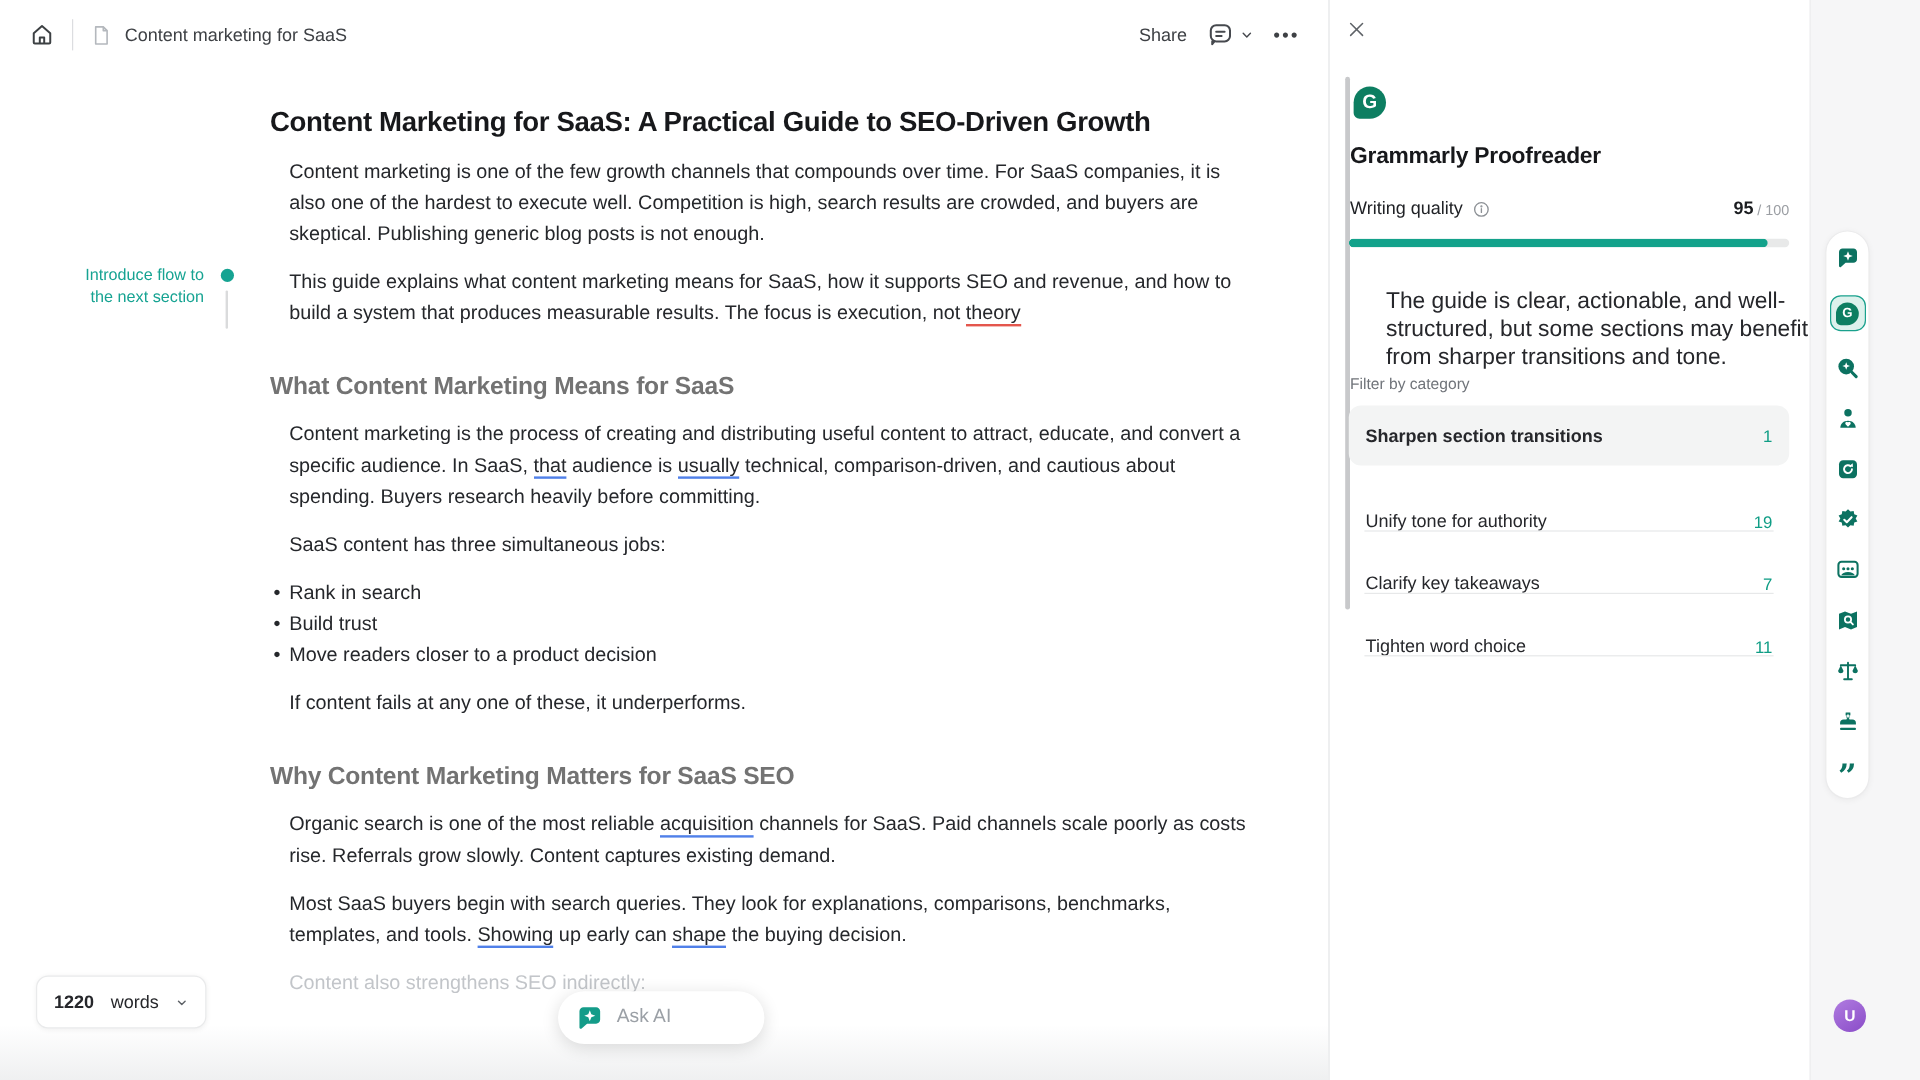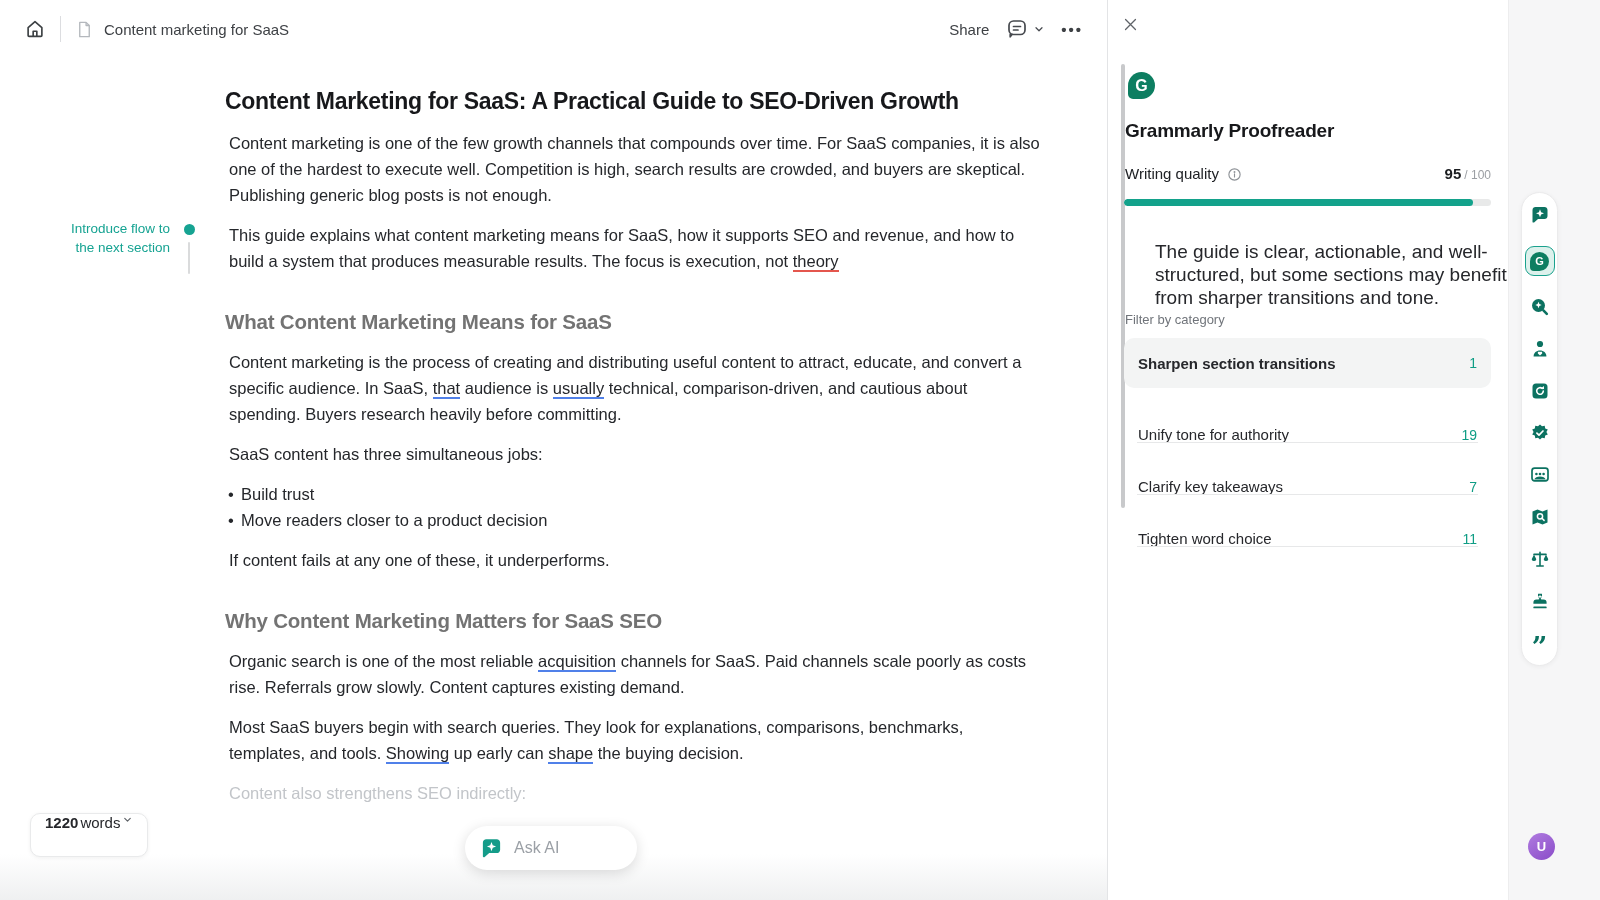--- a/index.html
+++ b/index.html
@@ -12,37 +12,37 @@
   .tb-divider{width:1px;height:26px;background:#dcdde0;margin:0 14px;}
   .tb-title{font-size:15px;color:#3e4145;margin-left:10px;}
   .tb-right{margin-left:auto;display:flex;align-items:center;gap:16px;}
   .share-btn{font-size:15px;color:#3e4145;background:none;border:none;cursor:pointer;font-family:inherit;padding:0;margin-left:12px;}
   .icon-btn{background:none;border:none;padding:0;cursor:pointer;display:flex;align-items:center;gap:4px;}
   .dots{font-size:15px;color:#3e4145;letter-spacing:2px;font-weight:700;}
 
   .doc{position:absolute;left:225px;top:86px;width:815px;color:#25272b;}
   .doc h1{font-size:23px;line-height:30px;font-weight:700;color:#17181b;letter-spacing:-.3px;margin:0 0 14px 0;}
   .doc h2{font-size:20.5px;line-height:27px;font-weight:700;color:#737373;letter-spacing:-.2px;margin:34px 0 14px 0;}
-  .doc p{font-size:16.5px;line-height:26px;margin:0 0 14px 4px;}
+  .doc p{font-size:16.5px;line-height:26px;margin:0 0 14px 16px;}
   .doc ul{list-style:none;margin:0 0 14px 0;padding:0;}
   .doc li{font-size:16.5px;line-height:26px;padding-left:16px;position:relative;}
   .doc li::before{content:"•";position:absolute;left:3px;color:#25272b;}
   .u-blue{border-bottom:2px solid #5080e9;}
   .u-red{border-bottom:2px solid #e4564d;}
   .p-faded{color:#c2c5c9;}
 
   .margin-note{position:absolute;left:58px;top:219px;width:112px;text-align:right;
     font-size:13.5px;line-height:19px;color:#16a392;}
   .note-dot{position:absolute;left:184px;top:224px;width:11px;height:11px;border-radius:50%;background:#16a392;}
   .note-line{position:absolute;left:188px;top:242px;width:2px;height:32px;background:#dadbdc;border-radius:1px;}
 
   .fade-overlay{position:absolute;left:0;bottom:0;width:1107px;height:46px;z-index:2;pointer-events:none;
     background:linear-gradient(to bottom,rgba(243,244,244,0),rgba(238,239,240,.95));}
 
-  .wordcount{position:absolute;left:30px;top:813px;height:44px;z-index:5;display:flex;align-items:flex-start;gap:2px;
+  .wordcount{position:absolute;left:30px;top:813px;height:44px;z-index:5;display:flex;align-items:center;gap:14px;
     background:#fff;border:1px solid #e9eaeb;border-radius:10px;box-shadow:0 1px 4px rgba(0,0,0,.06);
     padding:0 14px;font-size:15px;color:#26272b;cursor:pointer;font-family:inherit;}
   .wc-num{font-weight:700;}
   .askai{position:absolute;left:465px;top:826px;width:172px;height:44px;z-index:5;display:flex;align-items:center;gap:11px;
     background:#fff;border:none;border-radius:24px;box-shadow:0 3px 14px rgba(0,0,0,.14);padding:0 0 0 15px;cursor:text;font-family:inherit;}
   .askai-label{font-size:16px;color:#9ba0a6;}
 
   
   .panel{position:absolute;left:1107px;top:0;width:401px;height:900px;background:#fff;border-left:1px solid #e3e4e6;box-sizing:border-box;}
   .panel-close{position:absolute;left:14px;top:16px;background:none;border:none;padding:0;cursor:pointer;}
@@ -126,20 +126,21 @@
 
     <article class="doc">
       <h1>Content Marketing for SaaS: A Practical Guide to SEO-Driven Growth</h1>
       <p>Content marketing is one of the few growth channels that compounds over time. For SaaS companies, it is also one of the hardest to execute well. Competition is high, search results are crowded, and buyers are skeptical. Publishing generic blog posts is not enough.</p>
       <p><span>This guide explains what content marketing means for SaaS, how it supports SEO and revenue, and how to build a system that produces measurable results. The focus is execution, not </span><span class="u-red">theory</span></p>
 
       <h2>What Content Marketing Means for SaaS</h2>
       <p><span>Content marketing is the process of creating and distributing useful content to attract, educate, and convert a specific audience. In SaaS, </span><span class="u-blue">that</span><span> audience is </span><span class="u-blue">usually</span><span> technical, comparison-driven, and cautious about spending. Buyers research heavily before committing.</span></p>
       <p>SaaS content has three simultaneous jobs:</p>
       <ul>
+        <li>Rank in search</li>
         <li>Build trust</li>
         <li>Move readers closer to a product decision</li>
       </ul>
       <p>If content fails at any one of these, it underperforms.</p>
 
       <h2>Why Content Marketing Matters for SaaS SEO</h2>
       <p><span>Organic search is one of the most reliable </span><span class="u-blue">acquisition</span><span> channels for SaaS. Paid channels scale poorly as costs rise. Referrals grow slowly. Content captures existing demand.</span></p>
       <p><span>Most SaaS buyers begin with search queries. They look for explanations, comparisons, benchmarks, templates, and tools. </span><span class="u-blue">Showing</span><span> up early can </span><span class="u-blue">shape</span><span> the buying decision.</span></p>
       <p class="p-faded">Content also strengthens SEO indirectly:</p>
     </article>

